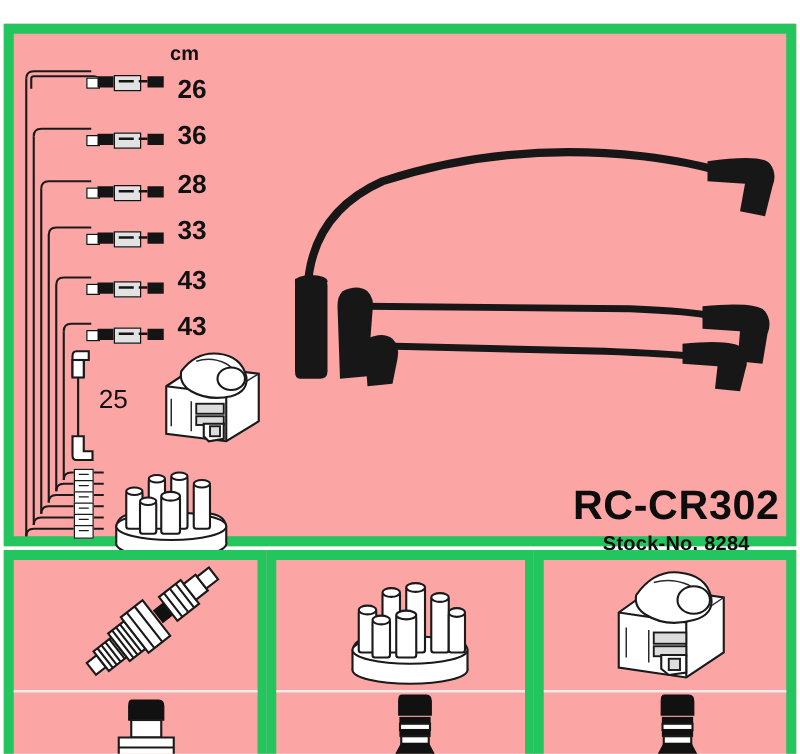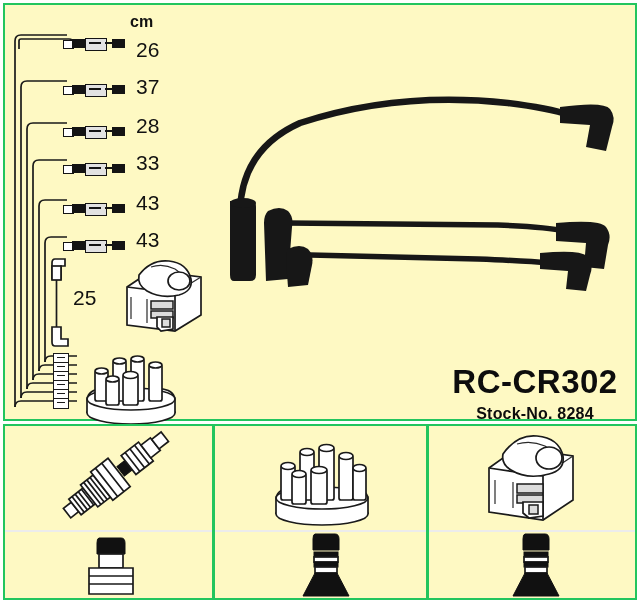--- a/index.html
+++ b/index.html
@@ -1,34 +1,34 @@
 <!DOCTYPE html>
 <html><head>
 <meta charset="utf-8">
 <style>
   html,body{margin:0;padding:0;background:#ffffff;}
   body{width:640px;height:603px;font-family:"Liberation Sans",sans-serif;overflow:hidden;}
 
   #sheet{position:relative;width:640px;height:603px;background:#fff;}
 
   
-  .panel{position:absolute;border:2px solid #22c55e;box-sizing:border-box;background:#fef9c3;}
+  .panel{position:absolute;border:8px solid #22c55e;box-sizing:border-box;background:#fca5a5;margin-top:16px;}
   #main-panel{left:3px;top:3px;width:634px;height:418px;}
 
   
   #cell-left{left:3px;top:424px;width:211px;height:176px;}
   #cell-mid{left:213px;top:424px;width:215px;height:176px;}
   #cell-right{left:427px;top:424px;width:210px;height:176px;}
 
   .cell-split{position:absolute;left:0;right:0;top:104px;height:2px;background:#ececec;}
 
   
   .unit-head{position:absolute;left:125px;top:8px;font-size:16px;font-weight:bold;color:#111;
              letter-spacing:.2px;}
-  .len{position:absolute;left:131px;font-size:21px;font-weight:400;color:#111;
+  .len{position:absolute;left:131px;font-size:21px;font-weight:700;color:#111;
        font-family:"Liberation Sans",sans-serif;}
   .len-25{position:absolute;left:68px;top:281px;font-size:21px;color:#111;text-align:center;}
 
   #part-no{position:absolute;left:430px;top:358px;width:200px;text-align:center;
            font-size:33px;font-weight:bold;letter-spacing:.5px;color:#0d0d0d;}
   #stock-no{position:absolute;left:430px;top:400px;width:200px;text-align:center;
             font-size:16px;font-weight:bold;letter-spacing:.2px;color:#0d0d0d;}
 
   
   .conn{position:absolute;height:11px;}
@@ -101,21 +101,21 @@
     <div class="len" style="top:33px;">26</div>
 
     <div class="conn" style="left:58px;top:79px;width:64px;">
       <span class="c-boot"></span>
       <span class="c-blk"></span>
       <span class="c-body"></span>
       <span class="c-bodyline"></span>
       <span class="c-gap"></span>
       <span class="c-tip"></span>
     </div>
-    <div class="len" style="top:70px;">37</div>
+    <div class="len" style="top:70px;">36</div>
 
     <div class="conn" style="left:58px;top:121px;width:64px;">
       <span class="c-boot"></span>
       <span class="c-blk"></span>
       <span class="c-body"></span>
       <span class="c-bodyline"></span>
       <span class="c-gap"></span>
       <span class="c-tip"></span>
     </div>
     <div class="len" style="top:109px;">28</div>

